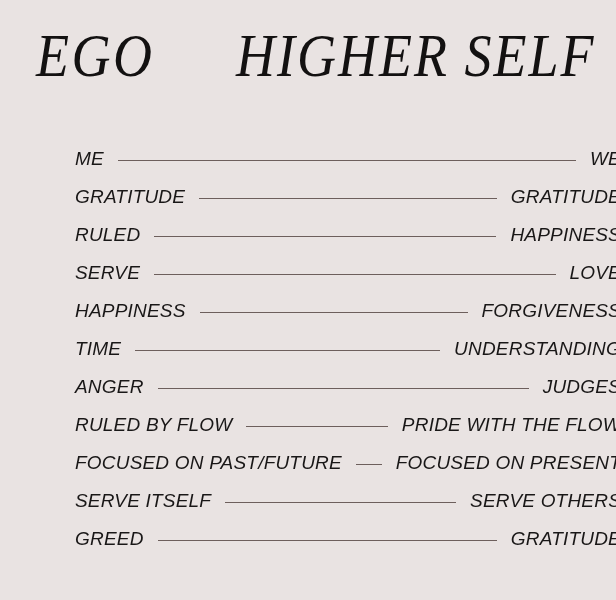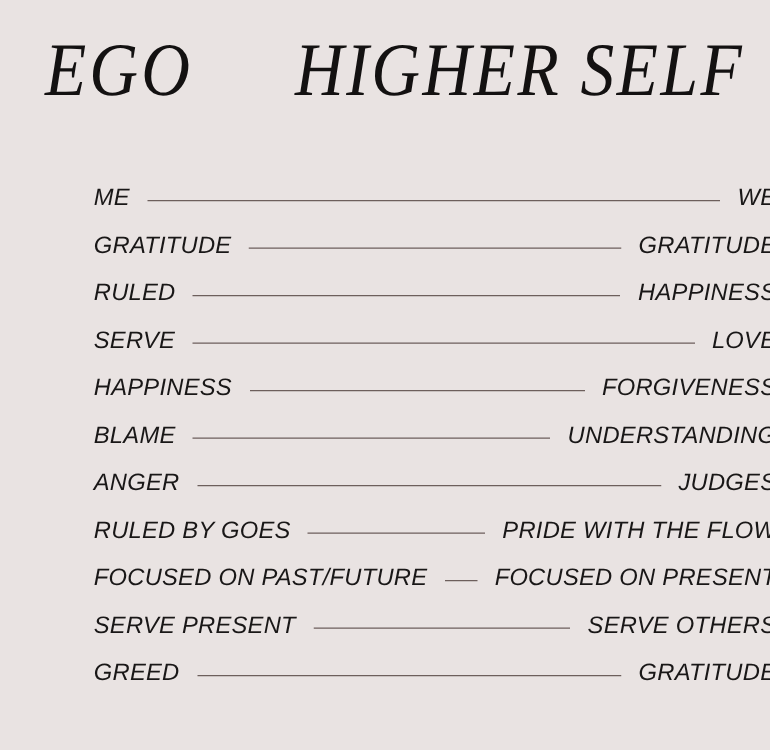--- a/index.html
+++ b/index.html
@@ -118,41 +118,41 @@
         <div class="row-label row-label-left">SERVE</div>
         <div class="row-connector"></div>
         <div class="row-label row-label-right">LOVE</div>
       </div>
       <div class="row">
         <div class="row-label row-label-left">HAPPINESS</div>
         <div class="row-connector"></div>
         <div class="row-label row-label-right">FORGIVENESS</div>
       </div>
       <div class="row">
-        <div class="row-label row-label-left">BLAME</div>
+        <div class="row-label row-label-left">TIME</div>
         <div class="row-connector"></div>
         <div class="row-label row-label-right">UNDERSTANDING</div>
       </div>
       <div class="row">
         <div class="row-label row-label-left">ANGER</div>
         <div class="row-connector"></div>
         <div class="row-label row-label-right">JUDGES</div>
       </div>
       <div class="row">
-        <div class="row-label row-label-left">RULED BY GOES</div>
+        <div class="row-label row-label-left">RULED BY FLOW</div>
         <div class="row-connector"></div>
         <div class="row-label row-label-right">PRIDE WITH THE FLOW</div>
       </div>
       <div class="row">
         <div class="row-label row-label-left">FOCUSED ON PAST/FUTURE</div>
         <div class="row-connector"></div>
         <div class="row-label row-label-right">FOCUSED ON PRESENT</div>
       </div>
       <div class="row">
-        <div class="row-label row-label-left">SERVE PRESENT</div>
+        <div class="row-label row-label-left">SERVE ITSELF</div>
         <div class="row-connector"></div>
         <div class="row-label row-label-right">SERVE OTHERS</div>
       </div>
       <div class="row">
         <div class="row-label row-label-left">GREED</div>
         <div class="row-connector"></div>
         <div class="row-label row-label-right">GRATITUDE</div>
       </div>
     </div>
 

